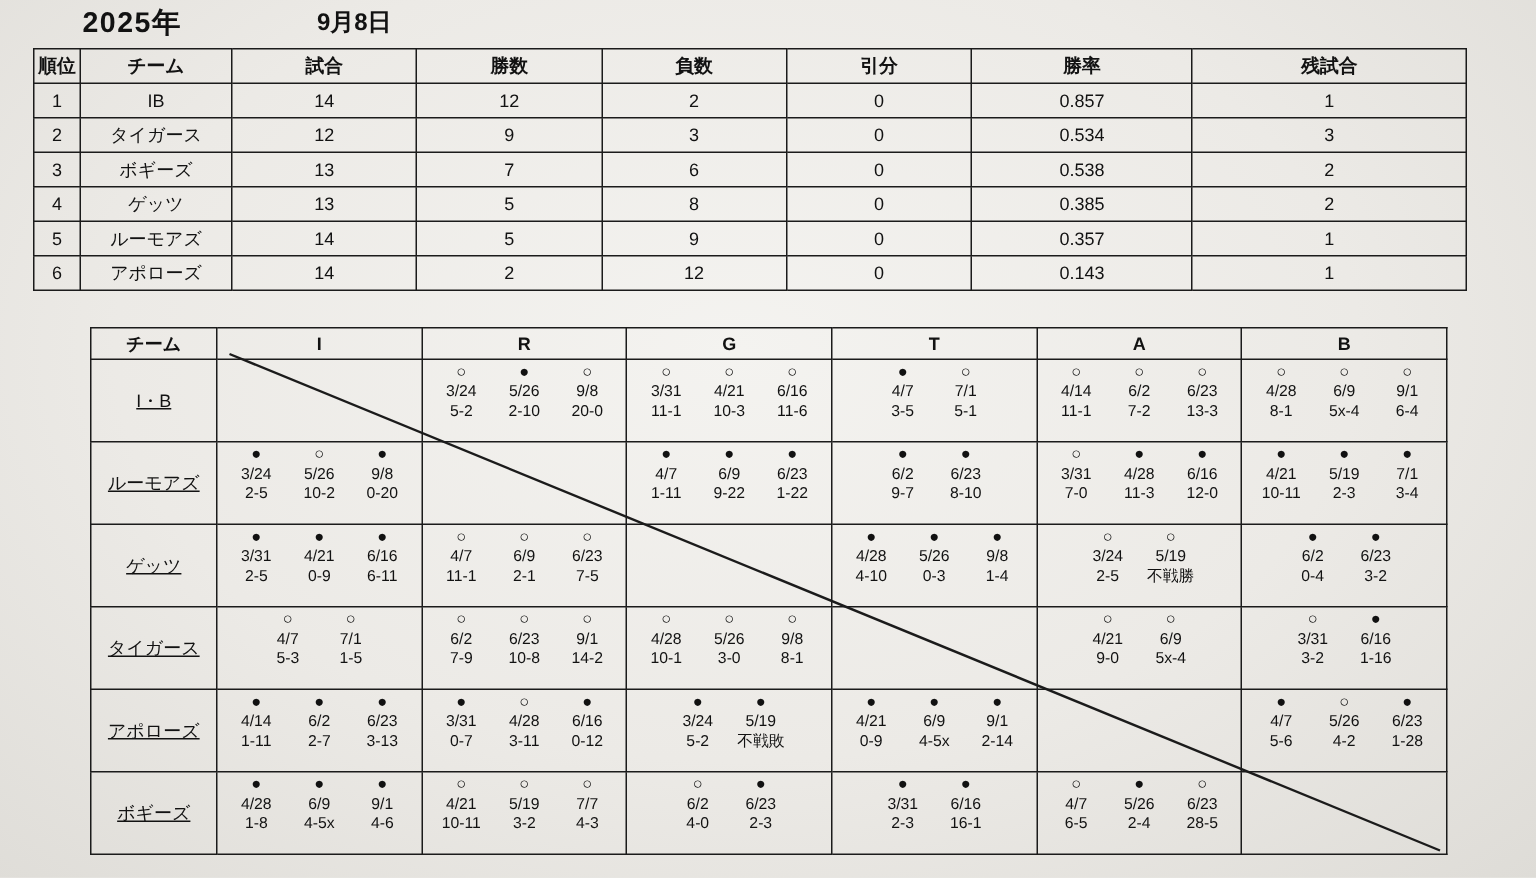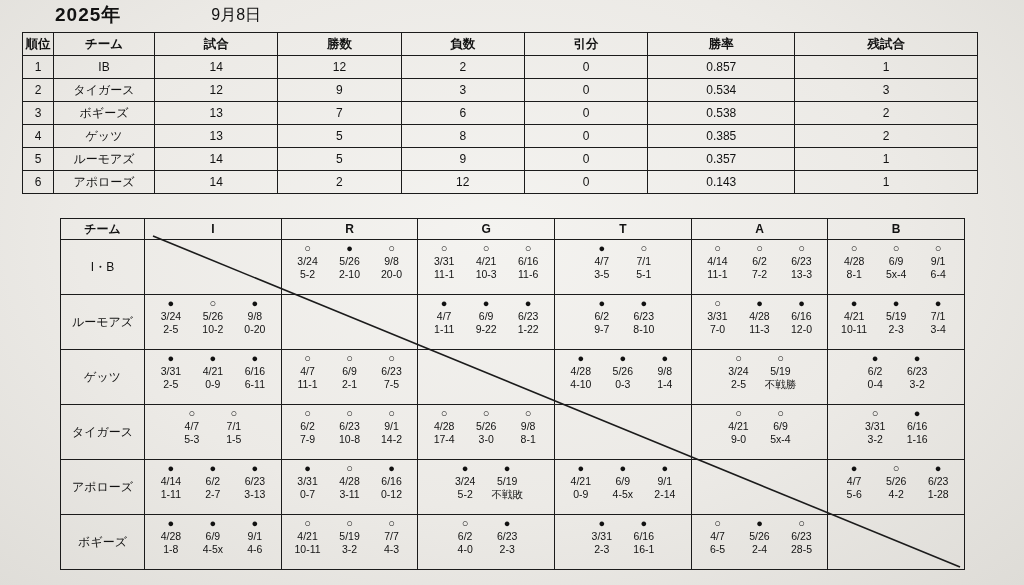--- a/index.html
+++ b/index.html
@@ -19,21 +19,21 @@
   }
   .content{position:relative;width:1024px;height:585px;}
 
   
   .header{
     position:absolute;left:55px;top:2px;width:520px;height:26px;
     display:flex;align-items:center;
   }
   .hdr-year{font-size:19px;font-weight:bold;letter-spacing:1px;}
   .hdr-title{font-size:19px;font-weight:bold;margin-left:16px;letter-spacing:1px;}
-  .hdr-date{font-size:16px;font-weight:normal;margin-left:90px;}
+  .hdr-date{font-size:16px;font-weight:bold;margin-left:90px;}
 
   
   table{border-collapse:collapse;padding-left:20px;}
   .standings{
     position:absolute;left:22px;top:32px;width:956px;
     font-size:12px;
   }
   .standings th,.standings td{
     border:1px solid #1b1b1b;
     height:22px;
@@ -56,21 +56,21 @@
     border:1px solid #1b1b1b;
     padding:0;
     text-align:center;
     vertical-align:middle;
     font-weight:normal;
   }
   .grid thead th{height:20px;font-weight:bold;font-size:12px;}
   .gh-team{width:85px;}
   .gcol{width:136px;}
   .grid tbody td{height:54px;}
-  .rowlabel{font-weight:bold;font-size:12px;}
+  .rowlabel{font-weight:bold;font-size:12px;text-decoration:underline;}
 
   
   .cell{display:flex;justify-content:center;align-items:flex-start;gap:2px;height:100%;padding-top:3px;box-sizing:border-box;}
   .match{width:40px;display:flex;flex-direction:column;align-items:center;line-height:1.25;}
   .mark{font-size:11px;line-height:11px;height:12px;display:block;}
   .mark.win{color:#111;}
   .mark.loss{color:#111;}
   .mdate{font-size:10.5px;white-space:nowrap;}
   .mscore{font-size:10.5px;white-space:nowrap;}
   .forfeit{font-size:10.5px;white-space:nowrap;}
@@ -490,21 +490,21 @@
                 <span class="mdate">9/1</span>
                 <span class="mscore">14-2</span>
               </div>
             </div>
           </td>
           <td>
             <div class="cell">
               <div class="match">
                 <span class="mark win">○</span>
                 <span class="mdate">4/28</span>
-                <span class="mscore">17-4</span>
+                <span class="mscore">10-1</span>
               </div>
               <div class="match">
                 <span class="mark win">○</span>
                 <span class="mdate">5/26</span>
                 <span class="mscore">3-0</span>
               </div>
               <div class="match">
                 <span class="mark win">○</span>
                 <span class="mdate">9/8</span>
                 <span class="mscore">8-1</span>

